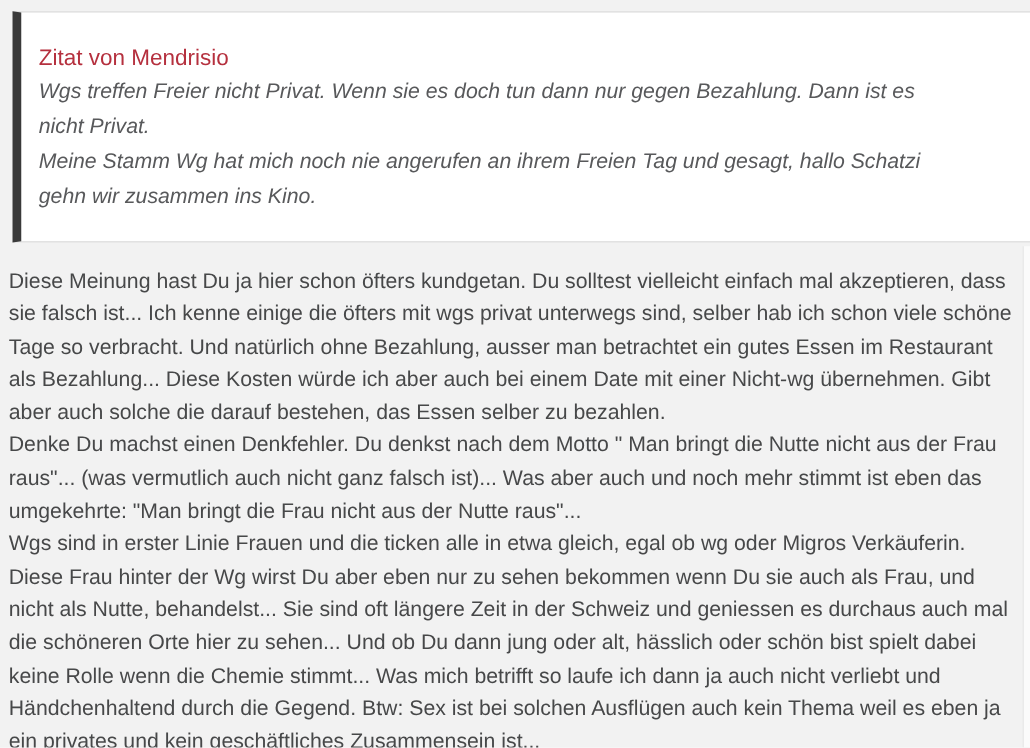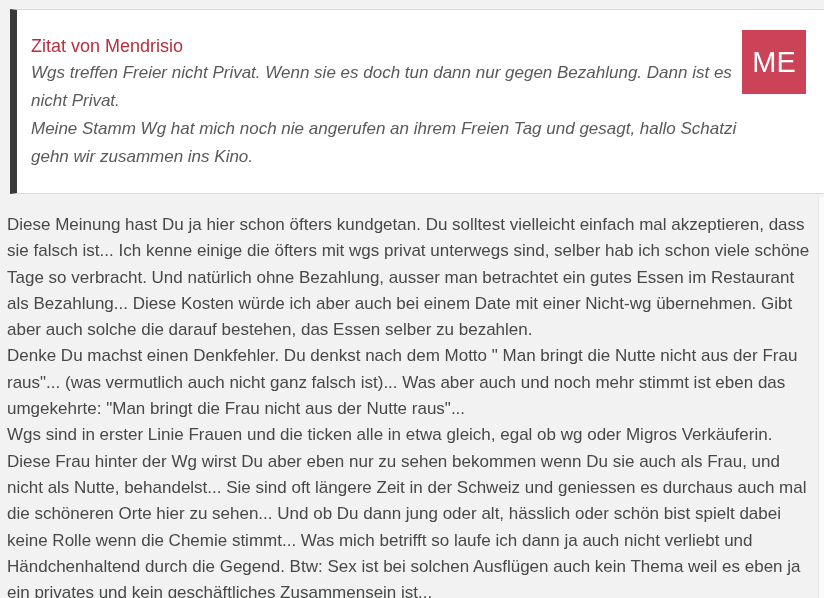--- a/index.html
+++ b/index.html
@@ -79,21 +79,20 @@
     border-left: 1px solid #e5e5e5;
   }
 </style>
 </head>
 <body>
 
 <div class="page">
 
   <blockquote class="quote-box">
     <div class="quote-title">Zitat von Mendrisio</div>
-    <div class="avatar">ME</div>
     <div class="quote-text">Wgs treffen Freier nicht Privat. Wenn sie es doch tun dann nur gegen Bezahlung. Dann ist es nicht Privat.
 Meine Stamm Wg hat mich noch nie angerufen an ihrem Freien Tag und gesagt, hallo Schatzi gehn wir zusammen ins Kino.</div>
   </blockquote>
 
   <div class="post-text">Diese Meinung hast Du ja hier schon öfters kundgetan. Du solltest vielleicht einfach mal akzeptieren, dass sie falsch ist... Ich kenne einige die öfters mit wgs privat unterwegs sind, selber hab ich schon viele schöne Tage so verbracht. Und natürlich ohne Bezahlung, ausser man betrachtet ein gutes Essen im Restaurant als Bezahlung... Diese Kosten würde ich aber auch bei einem Date mit einer Nicht-wg übernehmen. Gibt aber auch solche die darauf bestehen, das Essen selber zu bezahlen.
 Denke Du machst einen Denkfehler. Du denkst nach dem Motto " Man bringt die Nutte nicht aus der Frau raus"... (was vermutlich auch nicht ganz falsch ist)... Was aber auch und noch mehr stimmt ist eben das umgekehrte: "Man bringt die Frau nicht aus der Nutte raus"...
 Wgs sind in erster Linie Frauen und die ticken alle in etwa gleich, egal ob wg oder Migros Verkäuferin. Diese Frau hinter der Wg wirst Du aber eben nur zu sehen bekommen wenn Du sie auch als Frau, und nicht als Nutte, behandelst... Sie sind oft längere Zeit in der Schweiz und geniessen es durchaus auch mal die schöneren Orte hier zu sehen... Und ob Du dann jung oder alt, hässlich oder schön bist spielt dabei keine Rolle wenn die Chemie stimmt... Was mich betrifft so laufe ich dann ja auch nicht verliebt und Händchenhaltend durch die Gegend. Btw: Sex ist bei solchen Ausflügen auch kein Thema weil es eben ja ein privates und kein geschäftliches Zusammensein ist...</div>
 
   <div class="scroll-track"></div>
 

